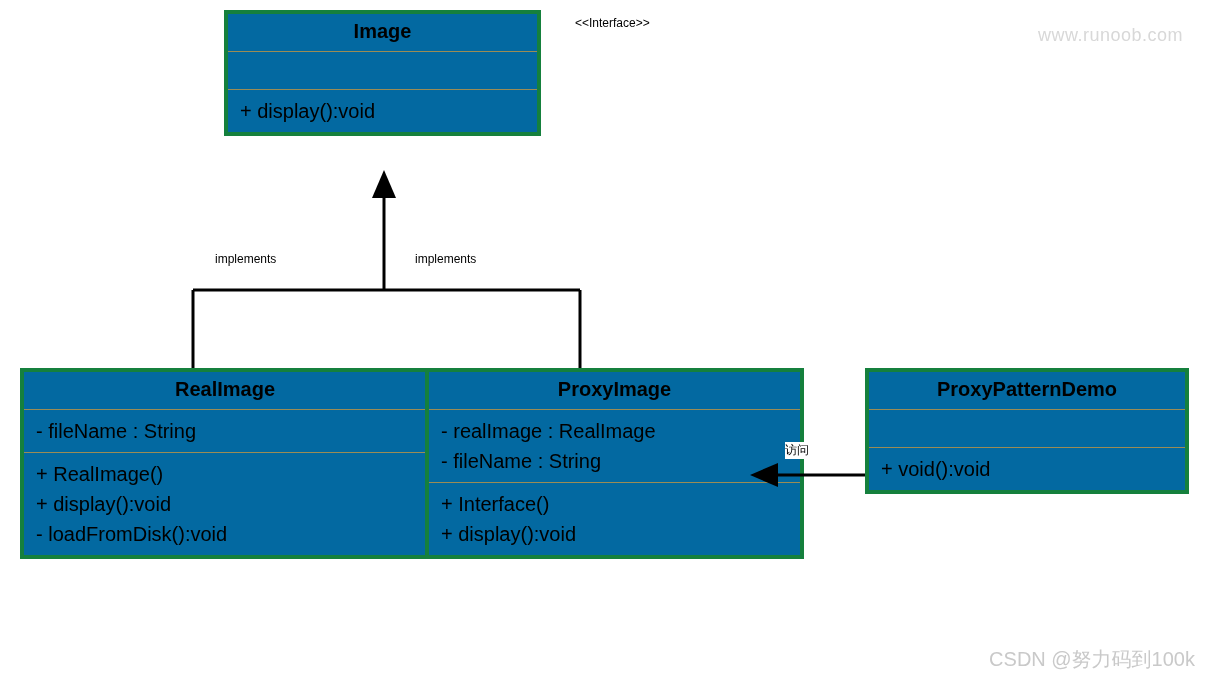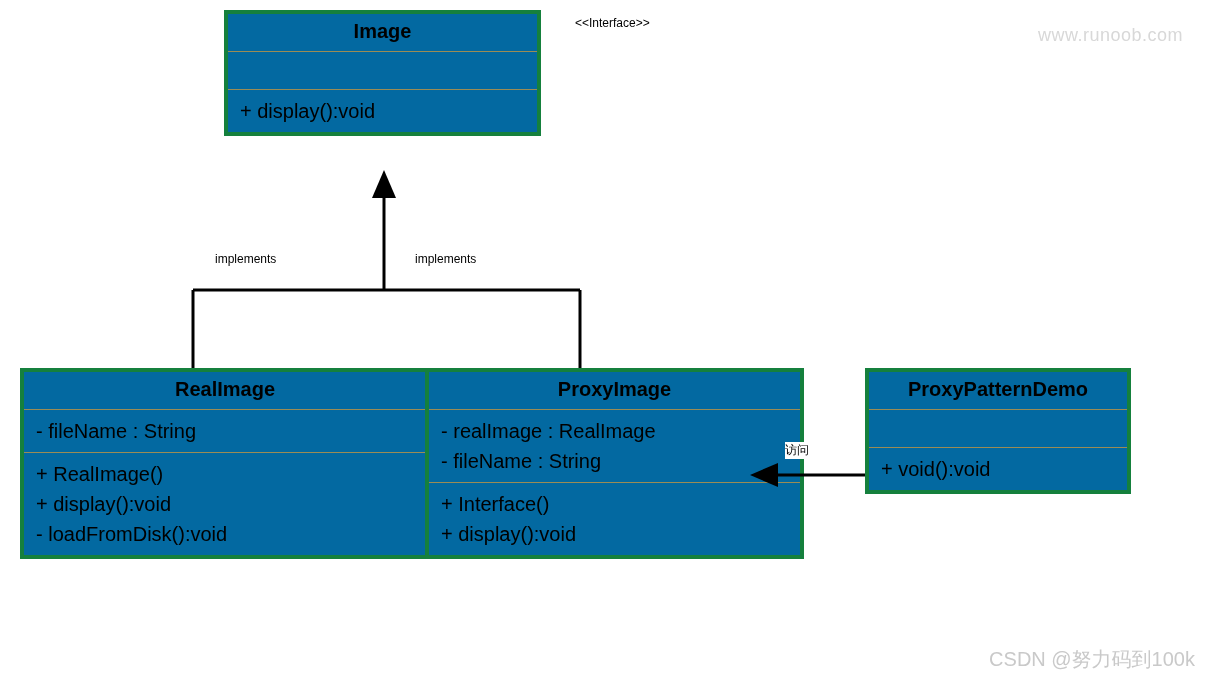--- a/index.html
+++ b/index.html
@@ -95,21 +95,21 @@
   <div class="section">
     <div>- realImage : RealImage</div>
     <div>- fileName : String</div>
   </div>
   <div class="section">
     <div>+ Interface()</div>
     <div>+ display():void</div>
   </div>
 </div>
 
-<div class="class-box" style="left:865px; top:368px; width:266px;">
+<div class="class-box" style="left:865px; top:368px; width:324px;">
   <div class="class-name">ProxyPatternDemo</div>
   <div class="section empty-section"></div>
   <div class="section">
     <div>+ void():void</div>
   </div>
 </div>
 
 <div class="label" style="left:215px; top:252px;">implements</div>
 <div class="label" style="left:415px; top:252px;">implements</div>
 <div class="label" style="left:785px; top:442px;text-align:right;">访问</div>

